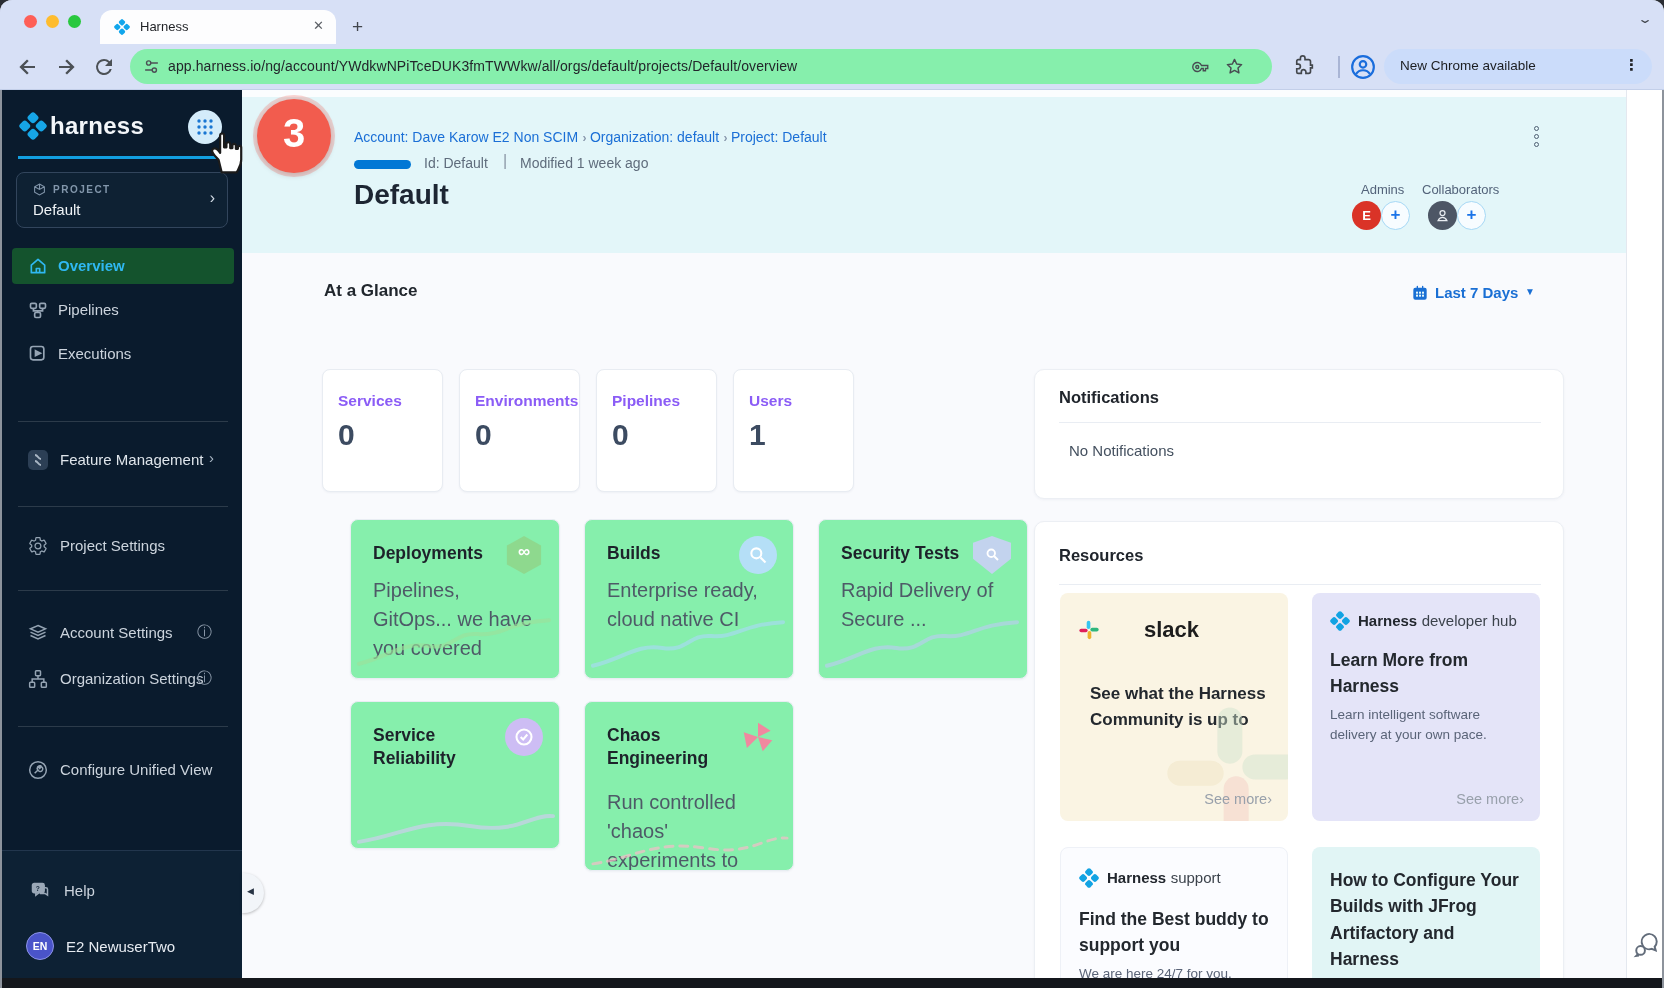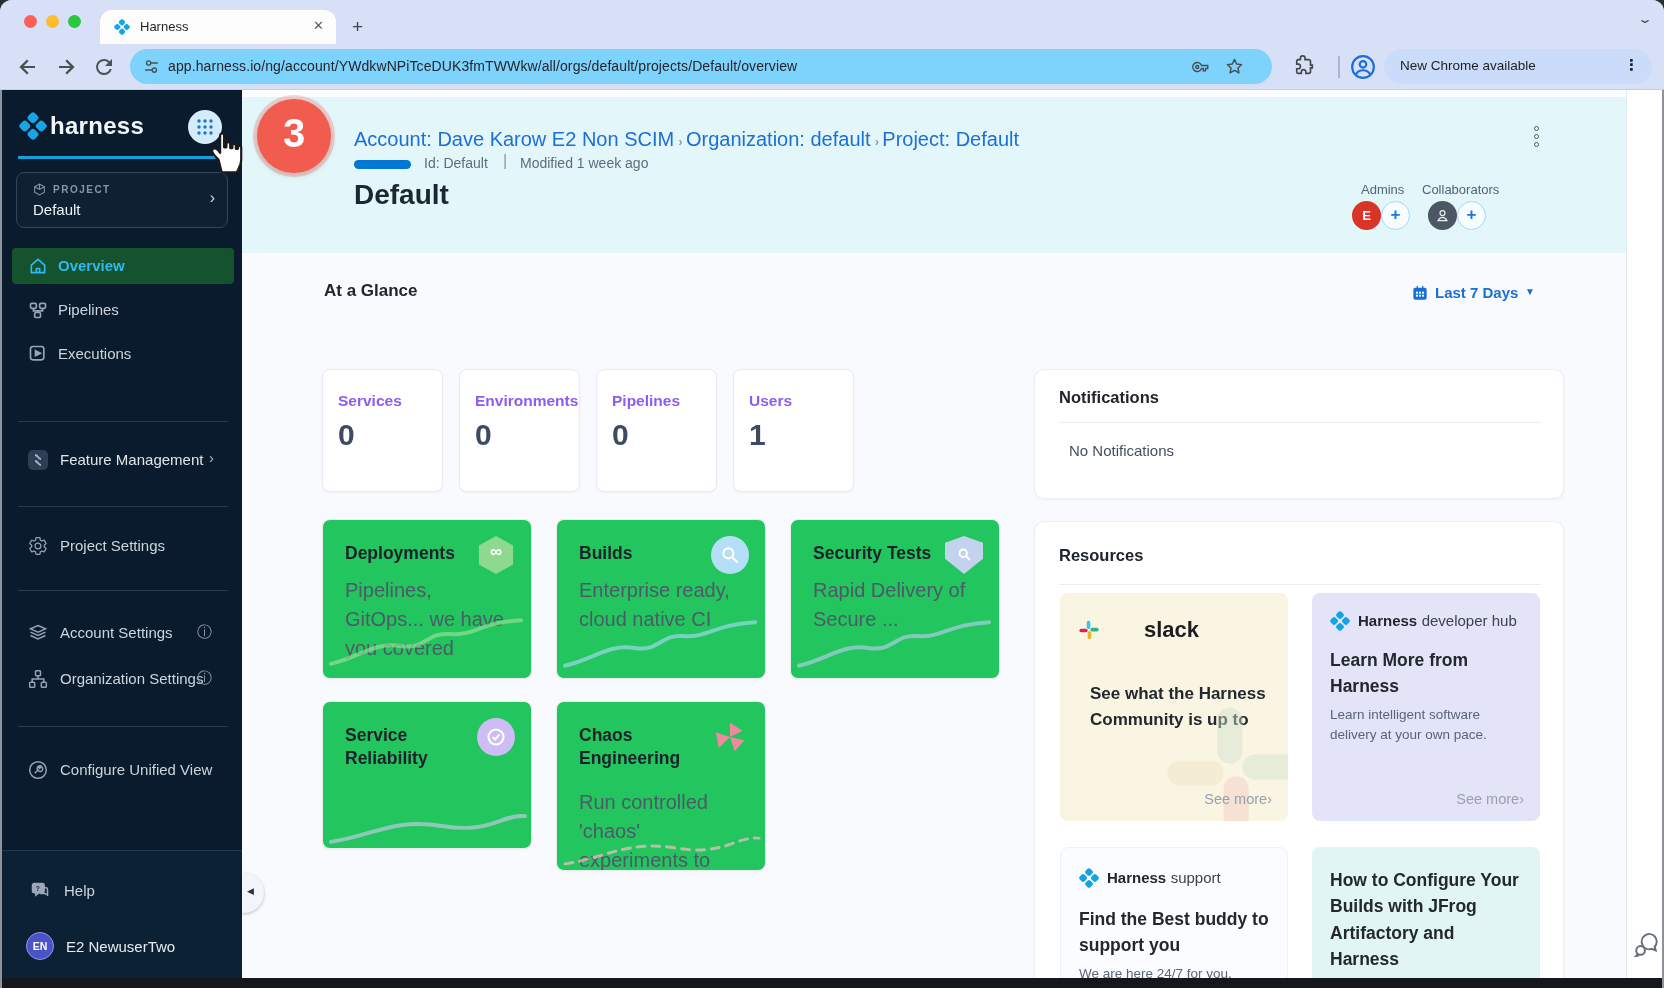--- a/index.html
+++ b/index.html
@@ -9,21 +9,21 @@
   
   #tabstrip { left:0; top:0; width:1664px; height:44px; background:#d7e0f6; }
   .light { width:13px; height:13px; border-radius:50%; top:15px; }
   #tab { left:100px; top:10px; width:236px; height:34px; background:#fdfdfe; border-radius:12px 12px 0 0; }
   #tab-title { left:40px; top:9px; font-size:13px; color:#1f2125; }
   #tab-close { right:12px; top:8px; font-size:13px; color:#5c6066; }
   #newtab-btn { left:352px; top:16px; font-size:19px; color:#41454c; }
   #strip-chevron { right:14px; top:12px; color:#41454c; font-size:12px; transform:scaleX(1.6); }
   #toolbar { left:0; top:44px; width:1664px; height:46px; background:#d7e0f6; border-bottom:1px solid #c3cfe9; }
   .tool-ic { top:11px; width:24px; height:24px; color:#4c5156; }
-  #urlbar { left:130px; top:5px; width:1142px; height:35px; border-radius:18px; background:#7dd3fc; }
+  #urlbar { left:130px; top:5px; width:1142px; height:35px; border-radius:18px; background:#86efac; }
   #url-text { left:38px; top:9px; font-size:14px; color:#23262b; letter-spacing:0.1px; }
   #update-pill { left:1384px; top:5px; width:268px; height:35px; border-radius:18px; background:#cbdcfa; }
   #update-label { left:16px; top:9px; font-size:13.5px; color:#1c1e21; }
   
   #sidebar { left:2px; top:90px; width:240px; height:892px; background:#0a1b2d; }
   #main { left:242px; top:90px; width:1384px; height:888px; background:#f9fafd; }
   #right-strip { left:1626px; top:90px; width:36px; height:888px; background:#ffffff; border-left:1px solid #e4e8ef; }
   #bottom-strip { left:2px; top:978px; width:1660px; height:10px; background:#14171c; }
   
   .side-label { font-size:15px; color:#ccd4dd; }
@@ -34,36 +34,36 @@
   #project-box { left:14px; top:82px; width:212px; height:56px; border-radius:8px; background:#0e2133; border:1px solid #32455c; }
   #project-label { left:36px; top:11px; font-size:10px; letter-spacing:1.5px; color:#8296ab; font-weight:700; }
   #project-name { left:16px; top:28px; font-size:15px; color:#eef2f5; }
   .sdivider { left:16px; width:210px; height:1px; background:rgba(255,255,255,0.14); }
   .info-ic { font-size:15px; color:#8b99a9; }
   #sidebar-bottom { left:0px; top:760px; width:240px; height:132px; background:#0d2134; border-top:1px solid #22364d; }
   #collapse-handle { left:240px; top:783px; width:22px; height:40px; background:#f2f5f9; border-radius:0 20px 20px 0; box-shadow:0 1px 3px rgba(0,0,0,.25); z-index:5; }
   
   #hdr-white { left:0; top:0px; width:1384px; height:7px; background:#fbfdfe; }
   #header { left:0; top:7px; width:1384px; height:156px; background:#e3f6f9; }
-  .crumb { color:#1b6fd6; font-size:20px; font-weight:500; }
+  .crumb { color:#1b6fd6; font-size:14px; font-weight:500; }
   .crumb-sep { color:#8a99ad; font-size:12px; font-weight:700; }
   #meta-pill { left:112px; top:63px; width:57px; height:9px; border-radius:5px; background:#0278d5; }
   .meta-txt { font-size:14px; color:#5f6c7c; }
   #page-title { left:112px; top:82px; font-size:28px; font-weight:700; color:#1d2633; }
   .role-label { font-size:13px; color:#53637a; }
   .avatar { width:29px; height:29px; border-radius:50%; }
   .plus-circle { width:29px; height:29px; border-radius:50%; background:#f7fcff; border:1.5px solid #a5d8f5; color:#1a73e8; font-size:17px; font-weight:600; text-align:center; line-height:26px; }
   
   #glance-title { left:82px; top:191px; font-size:17px; font-weight:700; color:#21262d; }
   #range-picker { top:194px; color:#1a6fd4; }
   .stat-card { top:279px; width:121px; height:123px; background:#fff; border:1px solid #e8ecf2; border-radius:8px; box-shadow:0 1px 2px rgba(40,60,90,.05); }
   .stat-label { left:15px; top:22px; font-size:15.5px; font-weight:600; color:#8b5cf6; }
   .stat-value { left:15px; top:48px; font-size:30px; font-weight:700; color:#3c4b61; }
   
-  .mod-card { width:210px; background:#22c55e; border:1px solid #e9edf3; border-radius:8px; box-shadow:0 1px 2px rgba(40,60,90,.05); overflow:hidden; }
+  .mod-card { width:210px; background:#86efac; border:1px solid #e9edf3; border-radius:8px; box-shadow:0 1px 2px rgba(40,60,90,.05); overflow:hidden;margin-left:28px; }
   .mod-title { left:22px; top:22px; width:130px; font-size:17.5px; font-weight:700; color:#1d222a; line-height:1.32; }
   .mod-desc { left:22px; width:168px; font-size:20px; color:#4e5a67; line-height:1.45; }
   .mod-ic { right:16px; top:16px; width:38px; height:38px; }
   .squiggle { left:0; bottom:4px; width:100%; height:62px; }
   
   .panel { left:792px; width:530px; background:#fff; border:1px solid #eceff4; border-radius:10px; box-shadow:0 1px 3px rgba(40,60,90,.05); }
   .panel-title { left:24px; top:18px; font-size:16.5px; font-weight:700; color:#20252c; }
   .panel-divider { left:24px; top:52px; width:482px; height:1px; background:#e9edf3; }
   .tile { width:228px; height:228px; border-radius:8px; overflow:hidden; }
   .tile-heading { font-size:17px; font-weight:700; color:#23282e; line-height:1.5; }

